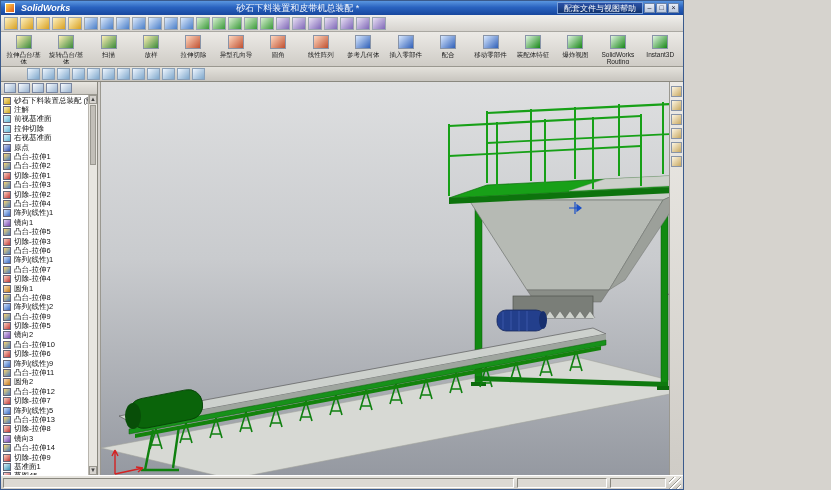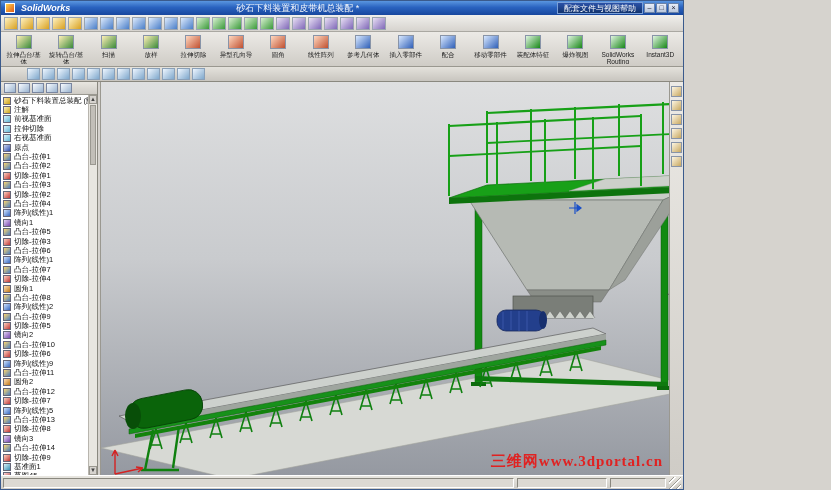--- a/index.html
+++ b/index.html
@@ -587,21 +587,20 @@
           <rect x="586" y="210" width="46" height="12" fill="#ffffff" stroke="#808080" stroke-width="0.7"></rect>
           <text x="589" y="219" font-size="8" fill="#111">1B-拉伸1</text>
         </g>
 
         <g>
           <path d="M14,392 V368 M14,368 l-3,6 M14,368 l3,6" stroke="#d42222" stroke-width="1.4" fill="none"></path>
           <path d="M14,392 L42,386 M42,386 l-7,-1 M42,386 l-5,4" stroke="#d42222" stroke-width="1.4" fill="none"></path>
         </g>
       </svg>
 
-      <div class="watermark">三维网www.3dportal.cn</div>
     </div>
 
     <div class="rightrail">
 
     <span class="ricon"></span>
         <span class="ricon"></span>
         <span class="ricon"></span>
         <span class="ricon"></span>
         <span class="ricon"></span>
         <span class="ricon"></span>

